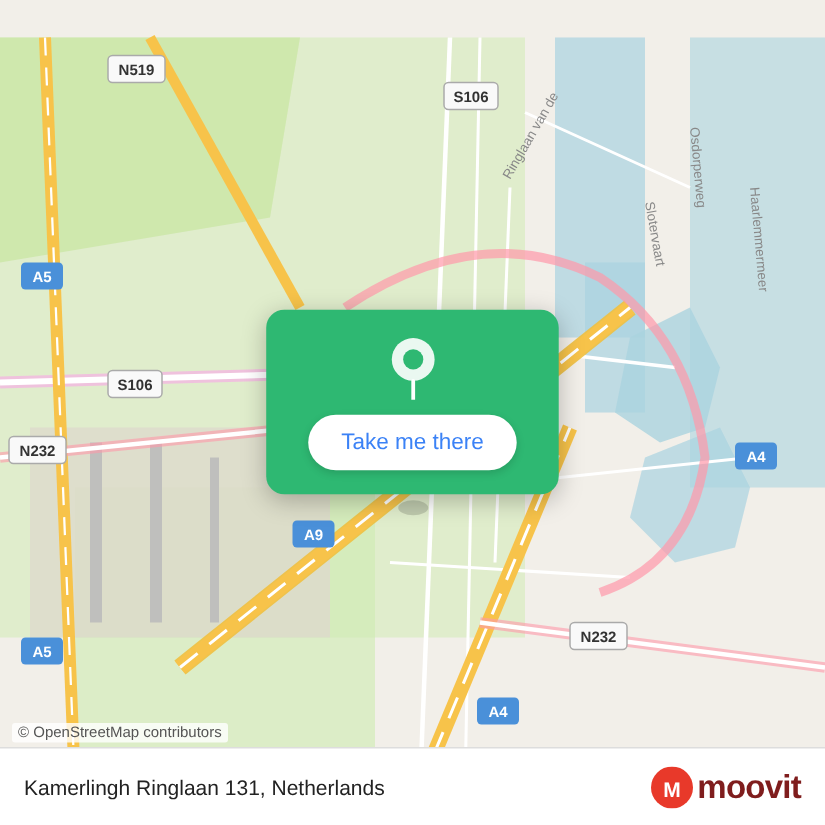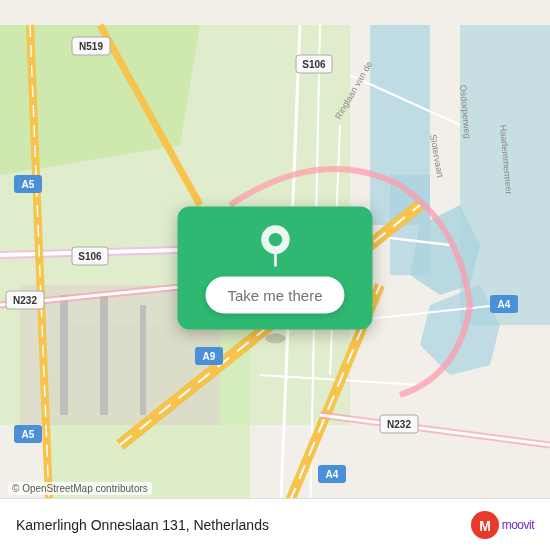--- a/index.html
+++ b/index.html
@@ -56,23 +56,23 @@
       font-weight: 400;
     }
 
     #moovit-logo {
       display: flex;
       align-items: center;
       gap: 3px;
     }
 
     #moovit-logo-text {
-      font-size: 12px;
-      font-weight: normal;
-      color: #6d28d9;
+      font-size: 22px;
+      font-weight: bold;
+      color: #7f1d1d;
       letter-spacing: -0.5px;
     }
 
     
     #attribution {
       position: absolute;
       bottom: 55px;
       left: 8px;
       font-size: 10px;
       color: #555;
@@ -104,21 +104,21 @@
     }
 
     #location-pin {
       width: 42px;
       height: 42px;
       margin-bottom: 10px;
     }
 
     #take-me-there-btn {
       background: white;
-      color: #737373;
+      color: #3b82f6;
       border: none;
       border-radius: 24px;
       padding: 10px 22px;
       font-size: 15px;
       font-weight: 500;
       cursor: pointer;
       box-shadow: 0 2px 6px rgba(0,0,0,0.15);
       white-space: nowrap;
     }
 
@@ -234,21 +234,21 @@
       <button id="take-me-there-btn">Take me there</button>
     </div>
     <div id="card-shadow"></div>
   </div>
 
   <div id="attribution">
     <span>© OpenStreetMap contributors</span>
   </div>
 
   <div id="bottom-bar">
-    <span id="location-text">Kamerlingh Onneslaan 131, Netherlands</span>
+    <span id="location-text">Kamerlingh Ringlaan 131, Netherlands</span>
     <div id="moovit-logo">
 
       <svg width="28" height="28" viewBox="0 0 28 28">
         <circle cx="14" cy="14" r="14" fill="#e8392a"></circle>
         <text x="14" y="20" text-anchor="middle" font-size="14" font-weight="bold" fill="white" font-family="Arial">M</text>
       </svg>
       <span id="moovit-logo-text">moovit</span>
     </div>
   </div>
 </div>

